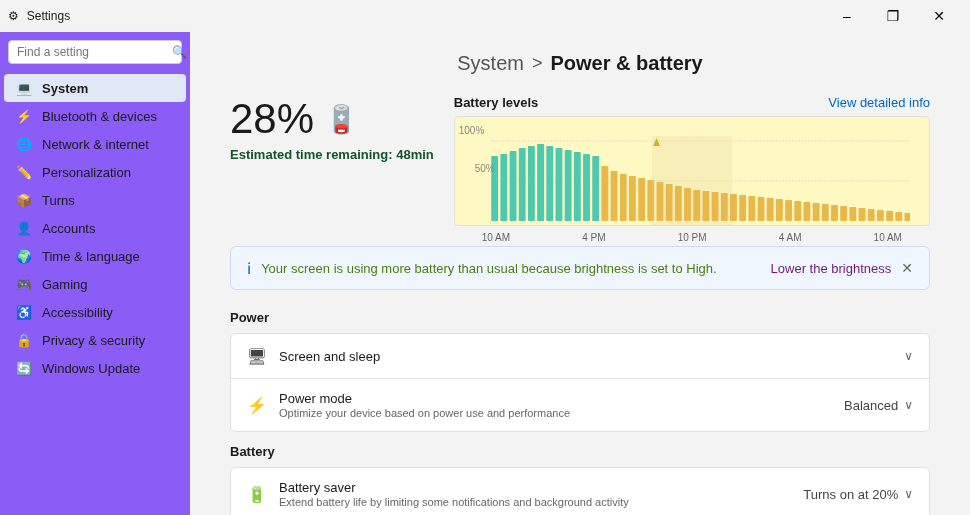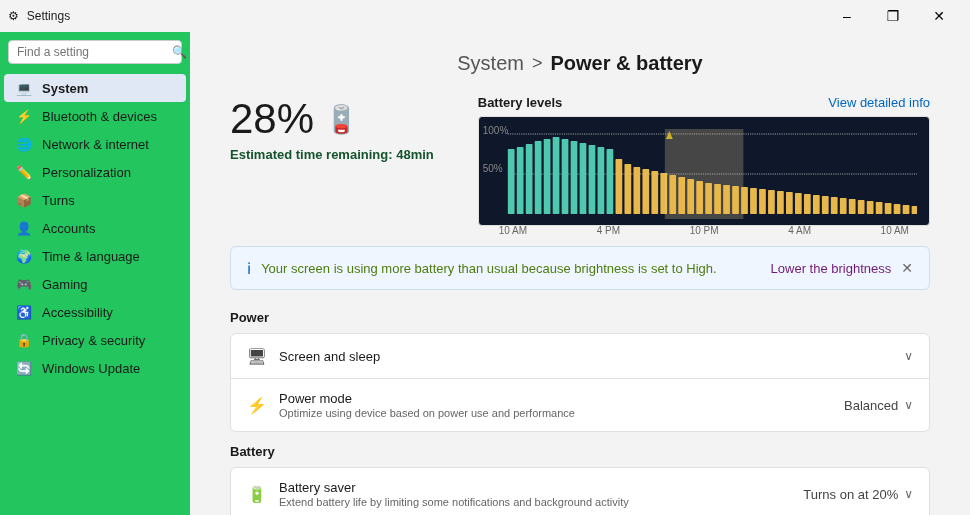--- a/index.html
+++ b/index.html
@@ -10,21 +10,21 @@
       background: #f3f3f3; padding: 4px 8px; height: 32px;
     }
     .title-bar-left { display: flex; align-items: center; gap: 8px; font-size: 12px; }
     .title-bar-right { display: flex; gap: 0; }
     .title-bar-btn { width: 46px; height: 32px; border: none; background: transparent; cursor: pointer; font-size: 14px; display: flex; align-items: center; justify-content: center; }
 
     .main-layout { display: flex; flex: 1; overflow: hidden; }
 
     
     .sidebar {
-      width: 190px; background: #22c55e; padding: 8px 0;
+      width: 190px; background: #8b5cf6; padding: 8px 0;
       display: flex; flex-direction: column; gap: 2px; flex-shrink: 0;
     }
     .search-box {
       margin: 0 8px 8px; display: flex; align-items: center;
       border: 1px solid #ccc; background: white; border-radius: 4px; padding: 4px 8px;
     }
     .search-box input { border: none; outline: none; font-size: 12px; flex: 1; background: transparent; }
     .search-icon-small { font-size: 12px; color: #666; }
 
     .sidebar-item {
@@ -37,36 +37,36 @@
 
     
     .content { flex: 1; overflow-y: auto; padding: 20px 40px; background: #f3f3f3; }
 
     .breadcrumb { display: flex; align-items: center; gap: 8px; margin-bottom: 20px; justify-content: center; }
     .breadcrumb-system { font-size: 20px; color: #555; cursor: pointer; }
     .breadcrumb-sep { font-size: 18px; color: #555; }
     .breadcrumb-current { font-size: 20px; font-weight: 700; color: #1a1a1a; }
 
     
-    .top-section { display: flex; gap: 44px; margin-bottom: 20px; align-items: flex-start; }
+    .top-section { display: flex; gap: 20px; margin-bottom: 20px; align-items: flex-start; }
 
     .battery-summary { flex-shrink: 0; }
     .battery-percent { font-size: 42px; font-weight: 300; display: flex; align-items: center; gap: 10px; }
     .battery-icon-large { font-size: 28px; }
     .estimated-time { font-size: 13px; color: #14532d; margin-top: 4px; }
     .estimated-time span { font-weight: 600; }
 
     .battery-chart-area { flex: 1; }
     .chart-header { display: flex; justify-content: space-between; align-items: flex-start; margin-bottom: 6px; }
     .chart-title { font-size: 13px; font-weight: 600; }
     .chart-link { font-size: 13px; color: #0067c0; cursor: pointer; text-decoration: none; }
 
-    .chart-container { position: relative; background: #0f172a; border: 1px solid #e0e0e0; border-radius: 4px; padding: 12px; height: 110px; text-align: center; }
+    .chart-container { position: relative; background: #fef9c3; border: 1px solid #e0e0e0; border-radius: 4px; padding: 19px; height: 110px; text-align: center; }
     .chart-label-100 { position: absolute; top: 8px; left: 4px; font-size: 10px; color: #888; }
-    .chart-label-50 { position: absolute; top: 46px; left: 4px; font-size: 10px; color: #888; }
+    .chart-label-50 { position: absolute; top: 46px; left: 20px; font-size: 10px; color: #888; }
     .chart-svg { width: 100%; height: 90px; }
     .chart-times { display: flex; justify-content: space-between; font-size: 10px; color: #666; margin-top: 2px; padding: 0 8px; }
 
     
     .alert-box {
       background: #f0f6ff; border: 1px solid #cde; border-radius: 6px;
       padding: 10px 16px; display: flex; align-items: center; gap: 10px;
       margin-bottom: 20px; font-size: 13px;
     }
     .alert-icon { color: #0067c0; font-size: 16px; flex-shrink: 0; }
@@ -284,21 +284,21 @@
     </div>
     <div class="card-right">
 
       <span class="chevron">∨</span>
     </div>
   </div>
           <div class="card-row" style="border-top: 1px solid rgb(224, 224, 224);">
     <span class="card-icon">⚡</span>
     <div class="card-text">
       <div class="card-label">Power mode</div>
-      <div class="card-sublabel">Optimize using device based on power use and performance</div>
+      <div class="card-sublabel">Optimize your device based on power use and performance</div>
     </div>
     <div class="card-right">
       <span>Balanced</span>
       <span class="chevron">∨</span>
     </div>
   </div>
         </div>
     </div>
 
     <div class="section-gap">

